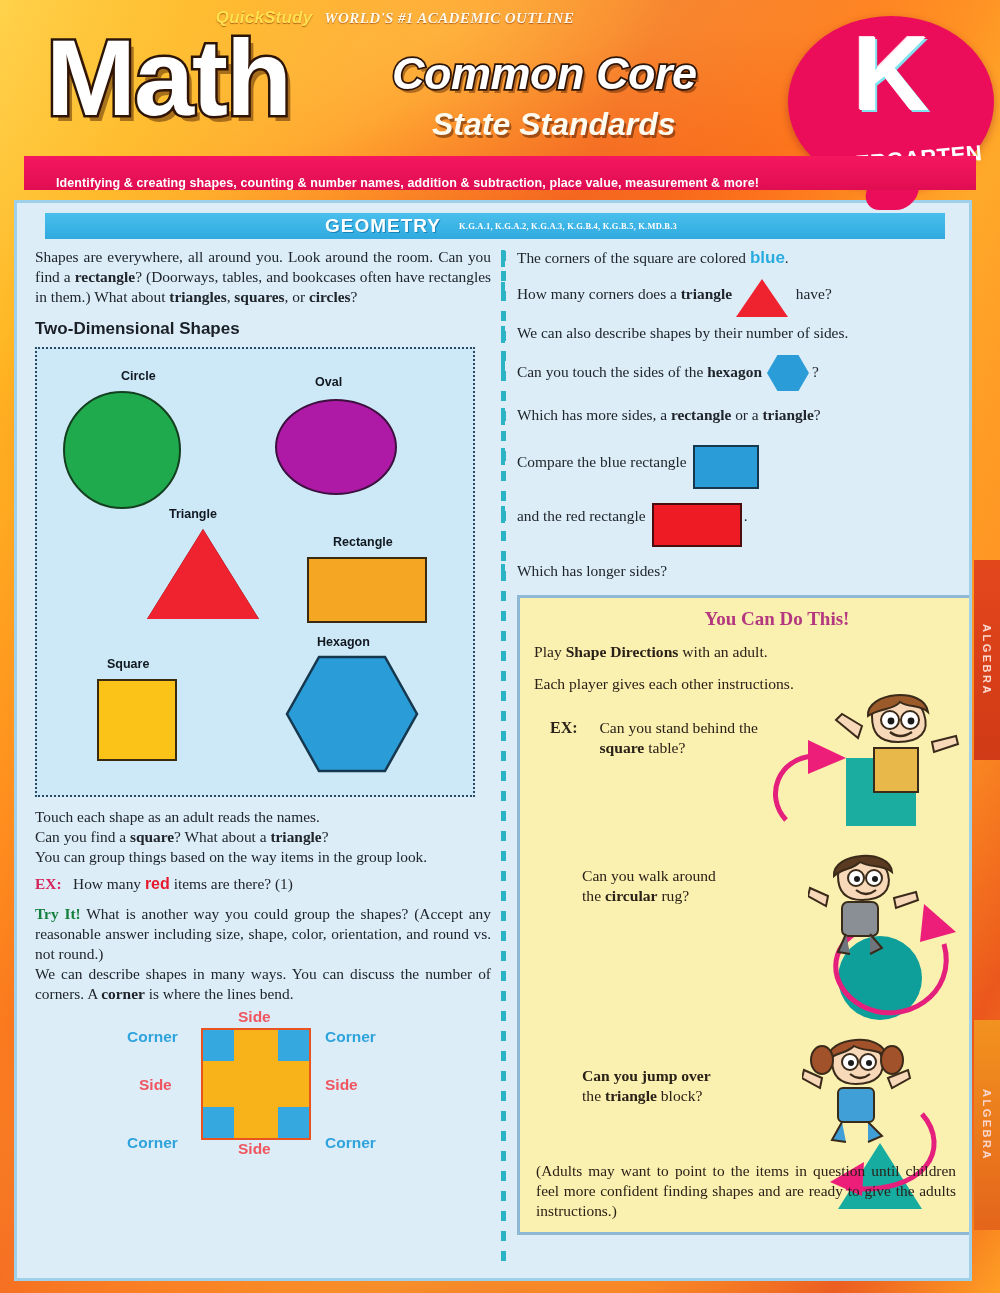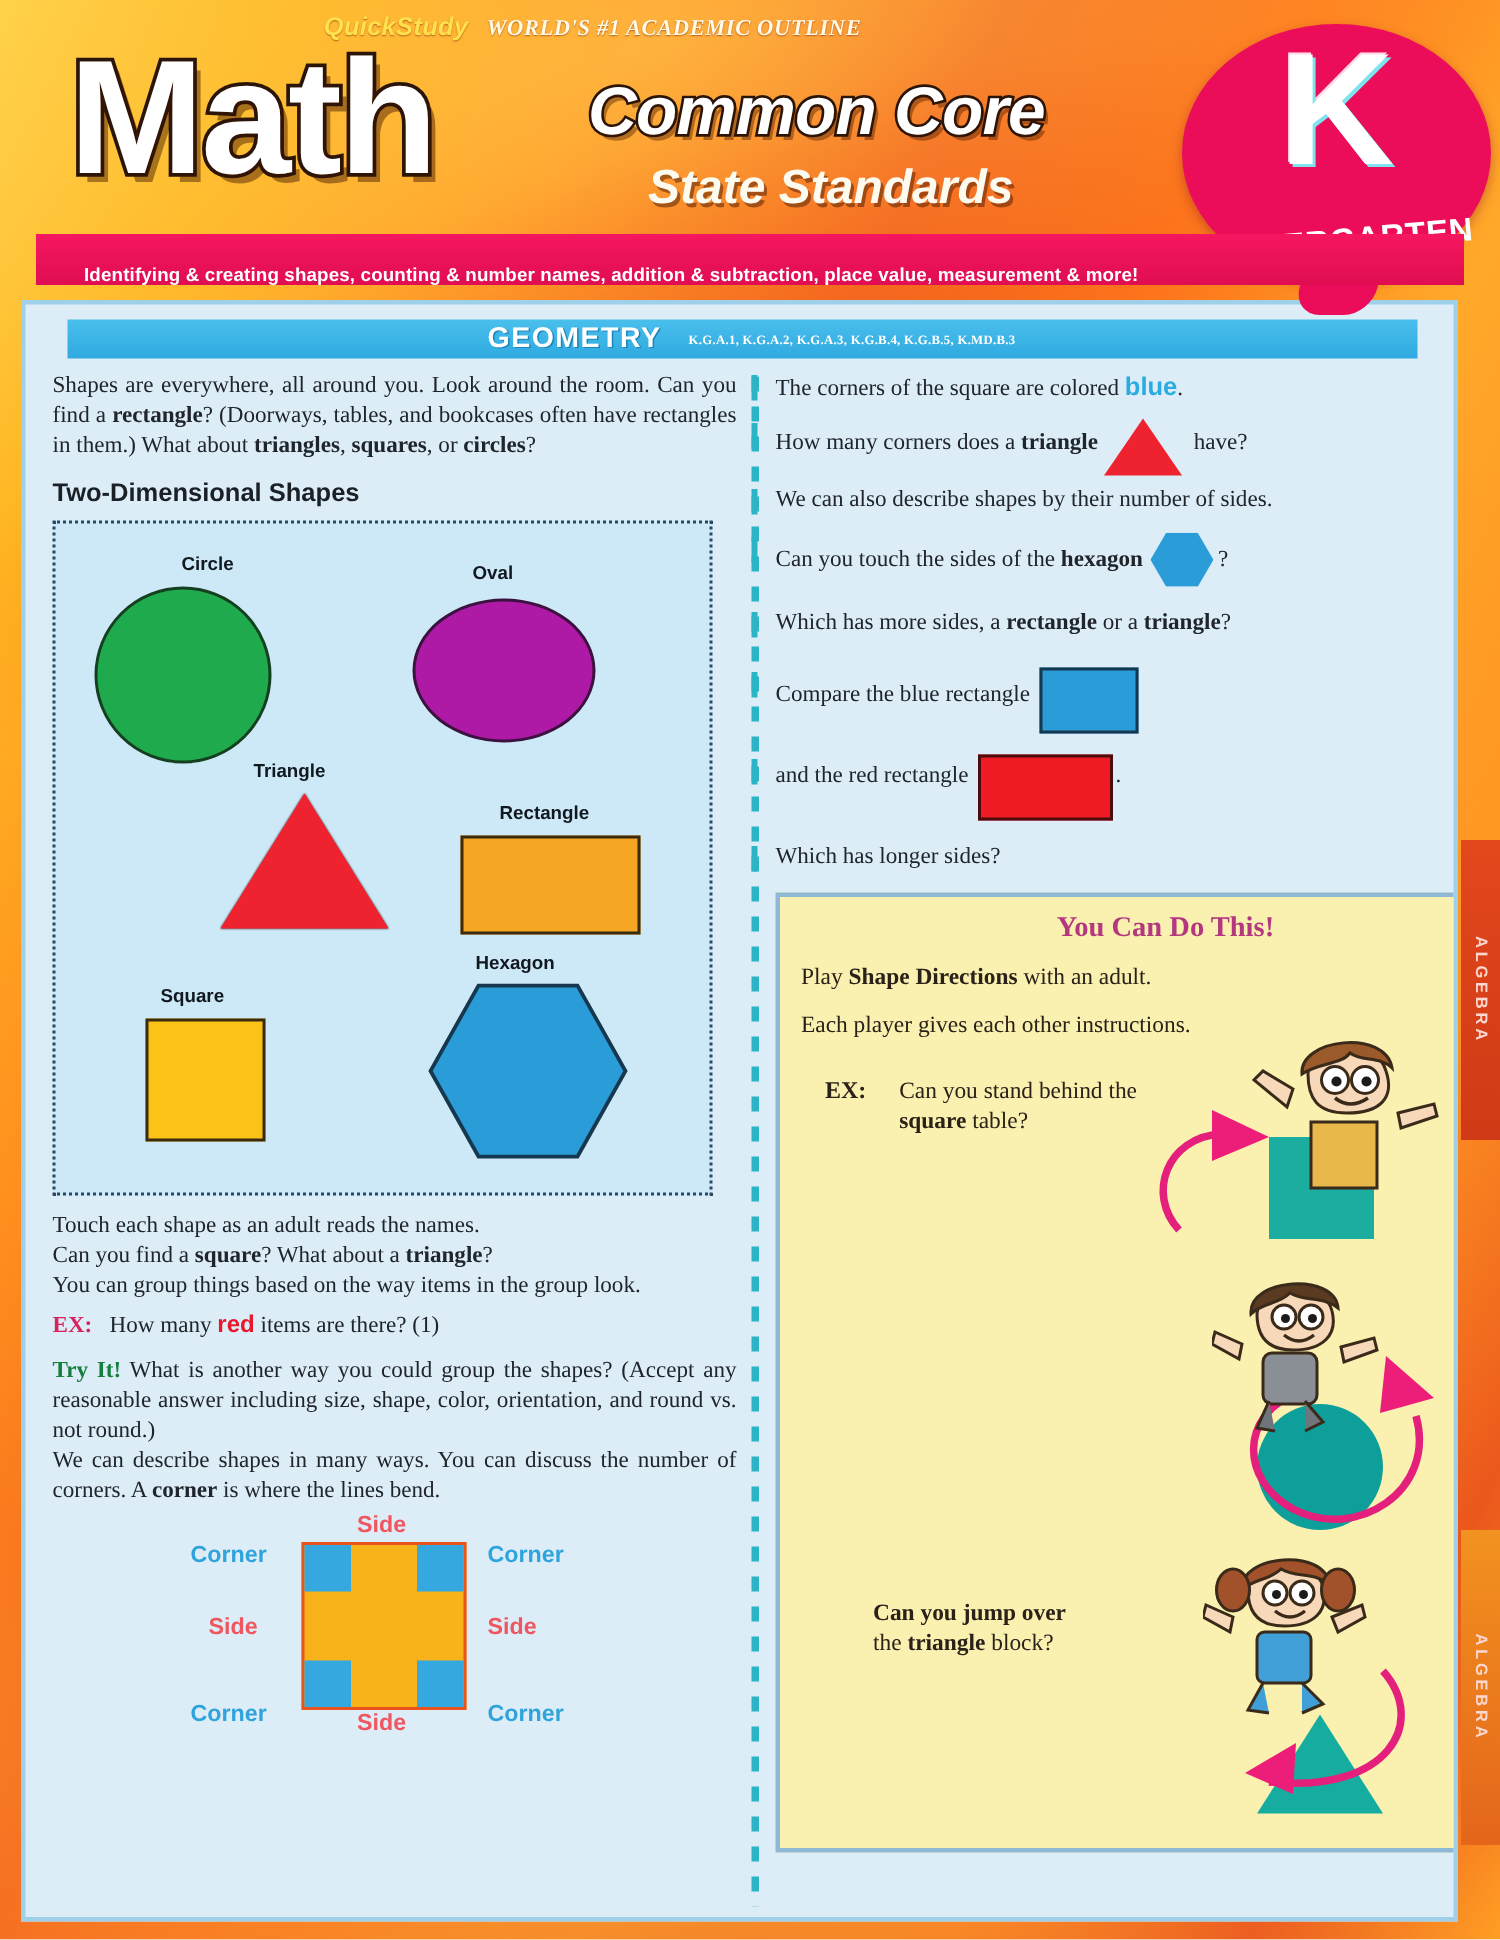--- a/index.html
+++ b/index.html
@@ -607,20 +607,24 @@
             <rect x="42" y="62" width="44" height="44" fill="#e8b84a" stroke="#3a2a1a" stroke-width="2"></rect>
             <path d="M40 30 C40 8, 86 6, 92 28 C98 46, 88 56, 66 56 C46 56, 40 46, 40 30 Z" fill="#f7d8b8" stroke="#3a2a1a" stroke-width="2"></path>
             <path d="M36 30 C34 6, 92 0, 96 26 C88 18, 76 22, 68 16 C62 24, 48 22, 36 30 Z" fill="#9a5a2a" stroke="#3a2a1a" stroke-width="2"></path>
             <circle cx="58" cy="34" r="9" fill="#fff" stroke="#3a2a1a" stroke-width="2"></circle>
             <circle cx="78" cy="34" r="9" fill="#fff" stroke="#3a2a1a" stroke-width="2"></circle>
             <circle cx="59" cy="35" r="3.4" fill="#1b1b1b"></circle>
             <circle cx="79" cy="35" r="3.4" fill="#1b1b1b"></circle>
             <path d="M58 46 Q68 54, 80 46" fill="none" stroke="#3a2a1a" stroke-width="2.4"></path>
           </svg>
 
+          <div class="act-q" style="left:62px; top:268px;">
+            <span style="display:block;">Can you walk around</span>
+            <span style="display:block;"><span>the </span><span class="b">circular</span><span> rug?</span></span>
+          </div>
 
           <div class="teal-circle"></div>
           <svg style="position:absolute;left:288px;top:300px;" width="150" height="140">
             <path d="M136 46 C150 96, 96 130, 54 108 C18 88, 20 46, 54 32" fill="none" stroke="#e51f7c" stroke-width="5"></path>
             <polygon points="116,6 148,34 112,44" fill="#ec1e79"></polygon>
           </svg>
 
           <svg class="kid" style="left:288px; top:250px;" width="120" height="110" viewBox="0 0 120 110">
             <path d="M20 48 L2 40 L0 48 L18 58 Z" fill="#f7d8b8" stroke="#3a2a1a" stroke-width="2"></path>
             <path d="M86 50 L108 44 L110 52 L88 60 Z" fill="#f7d8b8" stroke="#3a2a1a" stroke-width="2"></path>
@@ -657,20 +661,21 @@
             <ellipse cx="90" cy="26" rx="11" ry="14" fill="#a2522a" stroke="#3a2a1a" stroke-width="2"></ellipse>
             <circle cx="48" cy="28" r="8" fill="#fff" stroke="#3a2a1a" stroke-width="2"></circle>
             <circle cx="66" cy="28" r="8" fill="#fff" stroke="#3a2a1a" stroke-width="2"></circle>
             <circle cx="49" cy="29" r="3" fill="#1b1b1b"></circle>
             <circle cx="67" cy="29" r="3" fill="#1b1b1b"></circle>
             <path d="M48 40 Q58 48, 68 40" fill="none" stroke="#3a2a1a" stroke-width="2.2"></path>
             <path d="M40 88 L30 106 L44 108" fill="#3f9fd6" stroke="#3a2a1a" stroke-width="2"></path>
             <path d="M66 88 L80 102 L66 108" fill="#3f9fd6" stroke="#3a2a1a" stroke-width="2"></path>
           </svg>
 
+          <div class="act-note">(Adults may want to point to the items in question until children feel more confident finding shapes and are ready to give the adults instructions.)</div>
         </div>
 
       </div>
     </div>
   </div>
 
   <div class="tab tab-a">
     <span>ALGEBRA</span>
   </div>
   <div class="tab tab-b">

